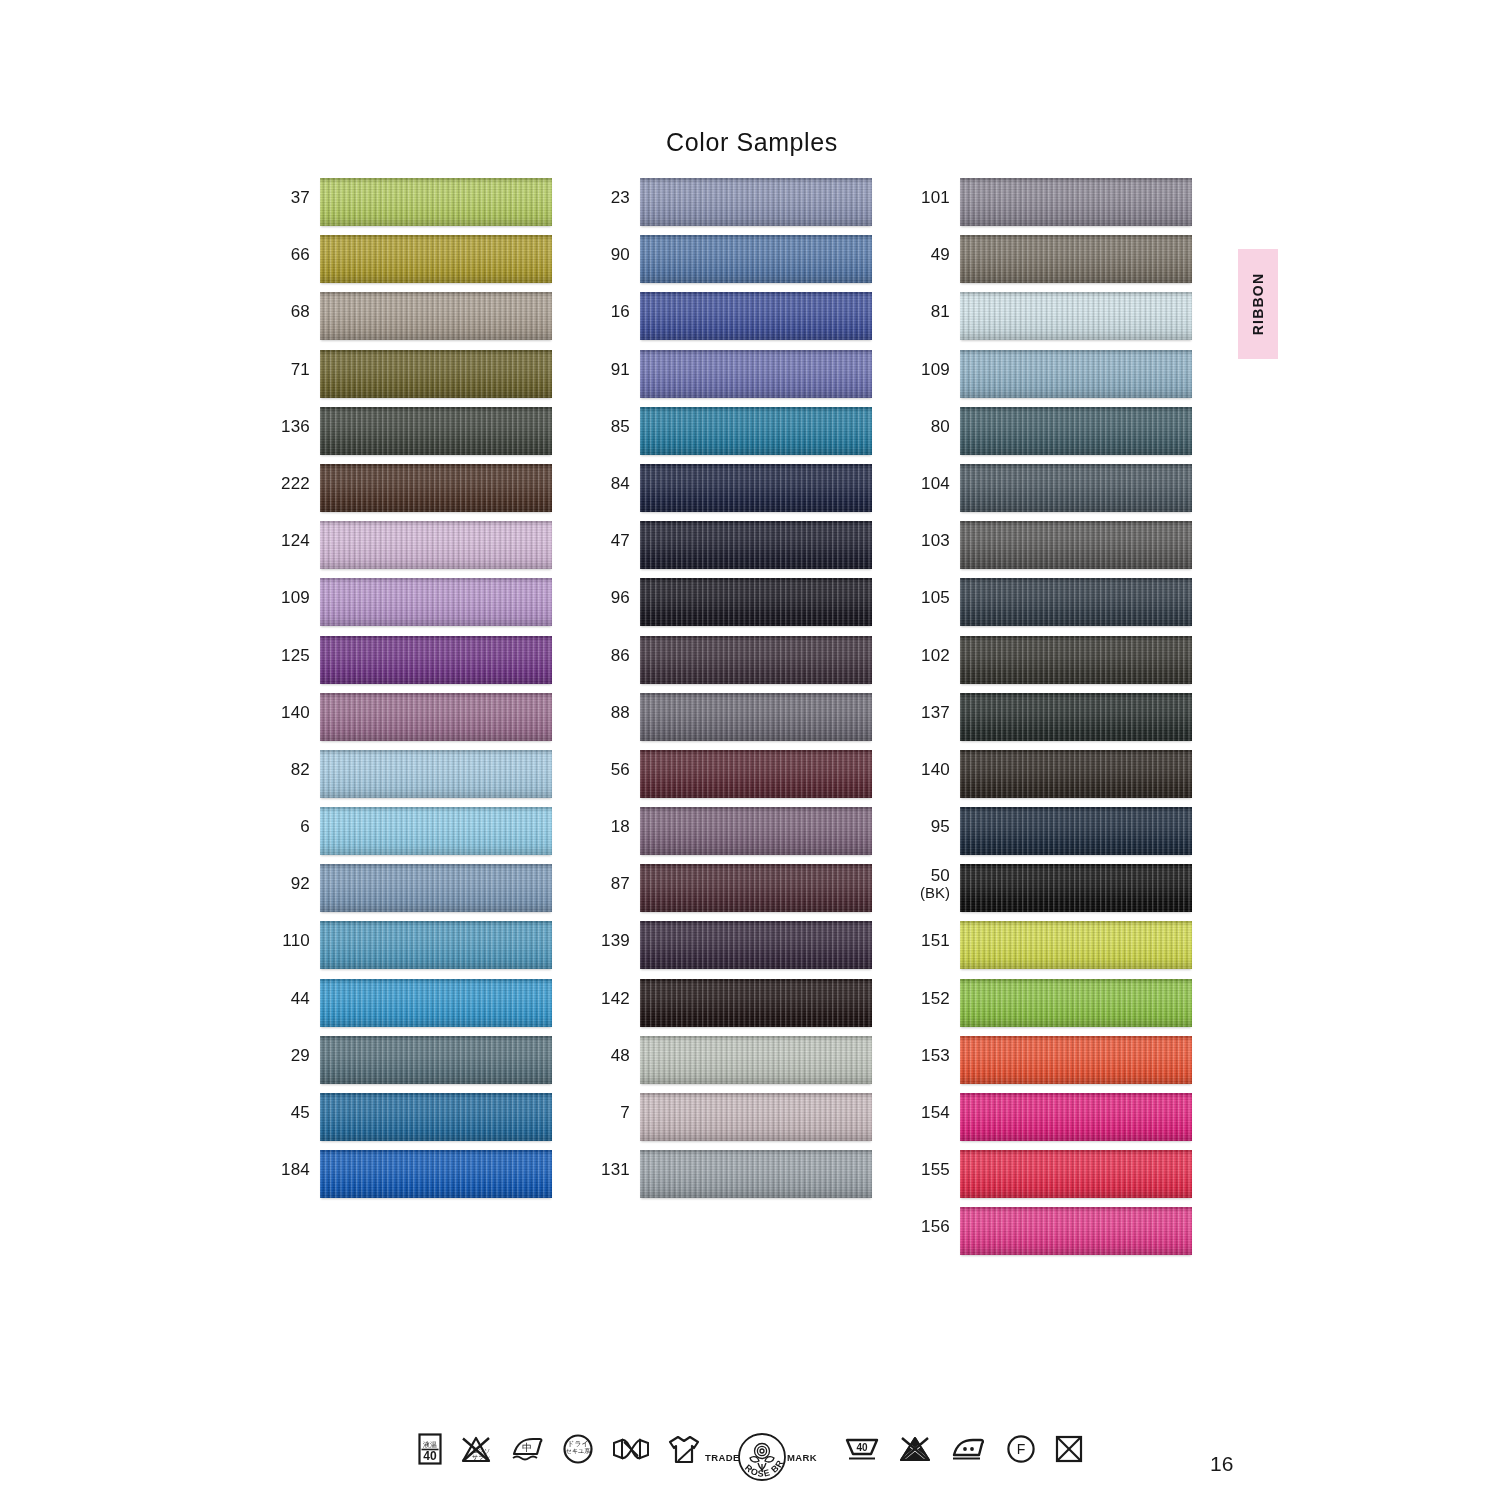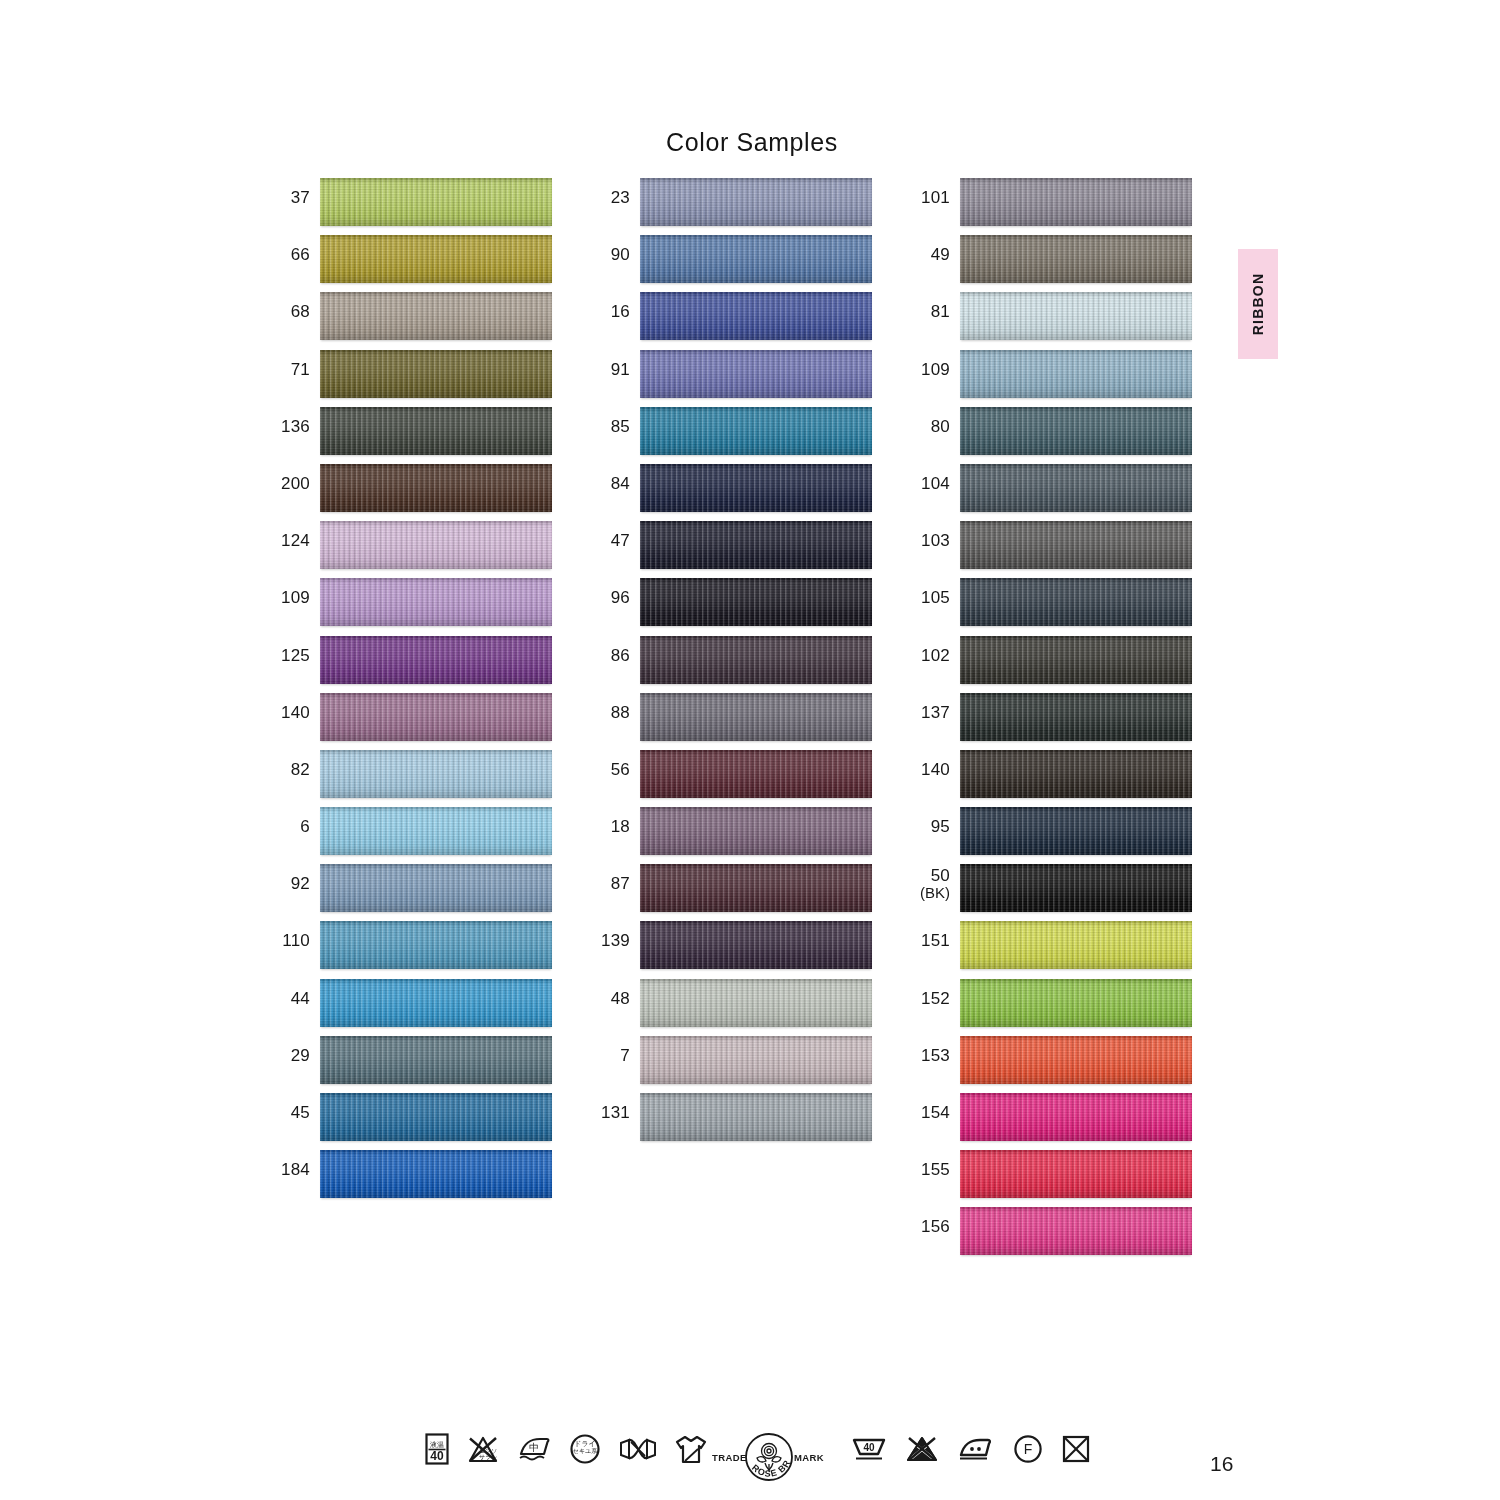--- a/index.html
+++ b/index.html
@@ -125,21 +125,21 @@
         rgba(255,255,255,.13) 5px,
         rgba(255,255,255,.10) 20px,
         rgba(0,0,0,.04) 38px,
         rgba(0,0,0,.20) 48px
       );
   }
 
   
   #care-strip{
     position:absolute;
-    left:16px;top:1432px;width:1324px;height:60px;
+    left:9px;top:1432px;width:1324px;height:60px;
   }
   .sym-group{
     position:absolute;
     display:flex;
     align-items:center;
     gap:16px;
   }
   #sym-group-left{left:408px;top:0;}
   #sym-group-right{left:835px;top:2px;gap:18px;}
   #brand-logo-wrap{position:absolute;left:692px;top:-2px;}
@@ -181,21 +181,21 @@
       </div>
       <div class="swatch-row">
         <div class="swatch-label">71</div>
         <div class="swatch" style="background: rgb(107, 98, 39);"></div>
       </div>
       <div class="swatch-row">
         <div class="swatch-label">136</div>
         <div class="swatch" style="background: rgb(60, 66, 58);"></div>
       </div>
       <div class="swatch-row">
-        <div class="swatch-label">200</div>
+        <div class="swatch-label">222</div>
         <div class="swatch" style="background: rgb(74, 46, 33);"></div>
       </div>
       <div class="swatch-row">
         <div class="swatch-label">124</div>
         <div class="swatch" style="background: rgb(217, 188, 221);"></div>
       </div>
       <div class="swatch-row">
         <div class="swatch-label">109</div>
         <div class="swatch" style="background: rgb(187, 151, 209);"></div>
       </div>
@@ -289,20 +289,24 @@
         <div class="swatch-label">18</div>
         <div class="swatch" style="background: rgb(122, 96, 121);"></div>
       </div>
       <div class="swatch-row">
         <div class="swatch-label">87</div>
         <div class="swatch" style="background: rgb(74, 38, 48);"></div>
       </div>
       <div class="swatch-row">
         <div class="swatch-label">139</div>
         <div class="swatch" style="background: rgb(51, 36, 58);"></div>
+      </div>
+      <div class="swatch-row">
+        <div class="swatch-label">142</div>
+        <div class="swatch" style="background: rgb(27, 15, 15);"></div>
       </div>
       <div class="swatch-row">
         <div class="swatch-label">48</div>
         <div class="swatch" style="background: rgb(195, 201, 192);"></div>
       </div>
       <div class="swatch-row">
         <div class="swatch-label">7</div>
         <div class="swatch" style="background: rgb(205, 189, 193);"></div>
       </div>
       <div class="swatch-row">

